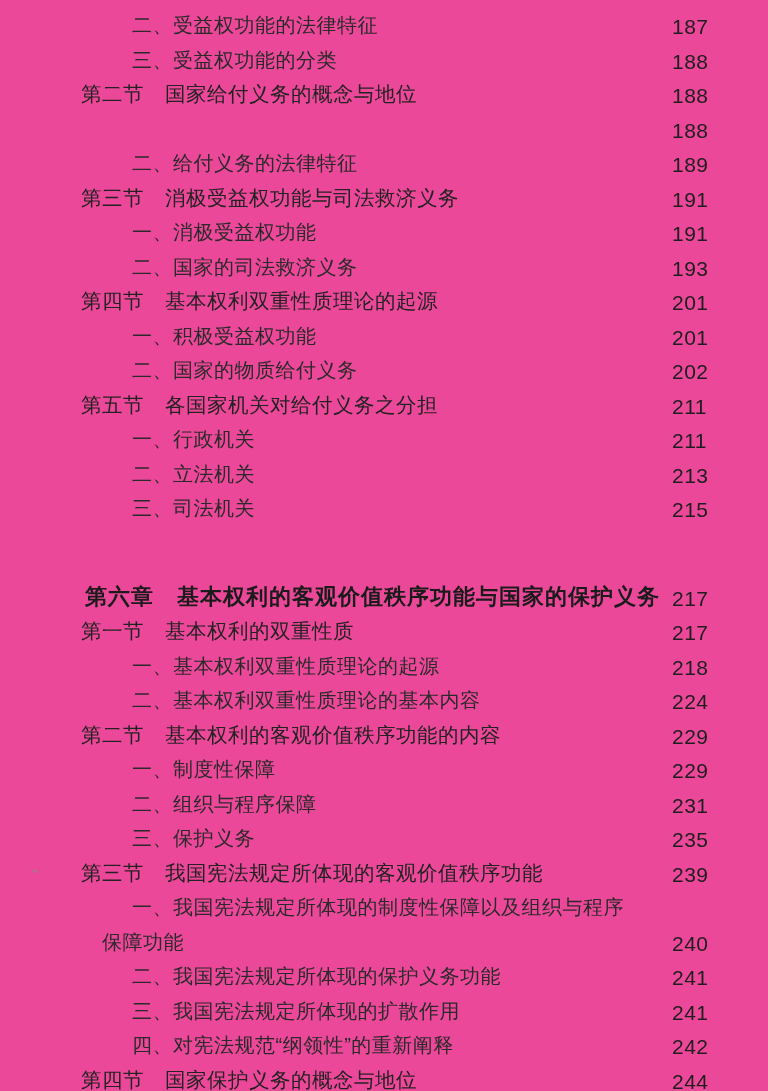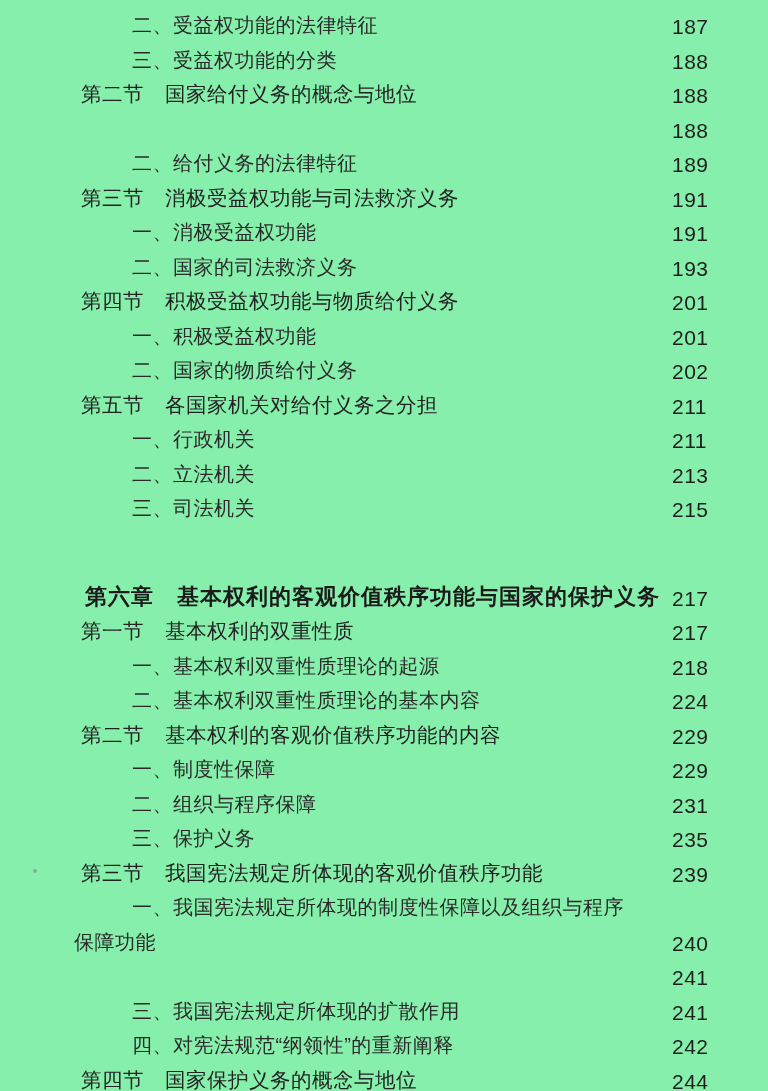--- a/index.html
+++ b/index.html
@@ -7,21 +7,21 @@
     padding: 0;
     width: 768px;
     height: 1091px;
     background: #fdfdfc;
     overflow: hidden;
   }
   .page {
     position: relative;
     width: 768px;
     height: 1091px;
-    background: #86efac;
+    background: #ec4899;
     font-family: "Liberation Sans", "DejaVu Sans", sans-serif;
     color: #262626;
   }
   .toc {
     position: absolute;
     top: 8px;
     left: 0;
     width: 768px;
     display: flex;
     flex-direction: column;
@@ -45,21 +45,21 @@
     font-weight: bold;
     color: #1b1b1b;
     letter-spacing: 1px;
   }
   .level-section .entry-text {
     margin-left: 81px;
     font-size: 20.5px;
     color: #222222;
   }
   .level-item .entry-text   { margin-left: 132px; }
-  .level-continuation .entry-text { margin-left: 74px; }
+  .level-continuation .entry-text { margin-left: 102px; }
   .entry-page {
     position: absolute;
     left: 672px;
     top: 2px;
     font-size: 21px;
     color: #1e1e1e;
     font-family: "Liberation Sans", sans-serif;
     letter-spacing: 0.5px;
   }
   
@@ -78,38 +78,38 @@
 <div class="page">
   <div class="toc">
       <div class="toc-row level-item"><span class="entry-text">二、受益权功能的法律特征</span><span class="entry-page">187</span></div>
       <div class="toc-row level-item"><span class="entry-text">三、受益权功能的分类</span><span class="entry-page">188</span></div>
       <div class="toc-row level-section"><span class="entry-text">第二节　国家给付义务的概念与地位</span><span class="entry-page">188</span></div>
       <div class="toc-row level-item"><span class="entry-page">188</span></div>
       <div class="toc-row level-item"><span class="entry-text">二、给付义务的法律特征</span><span class="entry-page">189</span></div>
       <div class="toc-row level-section"><span class="entry-text">第三节　消极受益权功能与司法救济义务</span><span class="entry-page">191</span></div>
       <div class="toc-row level-item"><span class="entry-text">一、消极受益权功能</span><span class="entry-page">191</span></div>
       <div class="toc-row level-item"><span class="entry-text">二、国家的司法救济义务</span><span class="entry-page">193</span></div>
-      <div class="toc-row level-section"><span class="entry-text">第四节　积极受益权功能与物质给付义务</span><span class="entry-page">201</span></div>
+      <div class="toc-row level-section"><span class="entry-text">第四节　基本权利双重性质理论的起源</span><span class="entry-page">201</span></div>
       <div class="toc-row level-item"><span class="entry-text">一、积极受益权功能</span><span class="entry-page">201</span></div>
       <div class="toc-row level-item"><span class="entry-text">二、国家的物质给付义务</span><span class="entry-page">202</span></div>
       <div class="toc-row level-section"><span class="entry-text">第五节　各国家机关对给付义务之分担</span><span class="entry-page">211</span></div>
       <div class="toc-row level-item"><span class="entry-text">一、行政机关</span><span class="entry-page">211</span></div>
       <div class="toc-row level-item"><span class="entry-text">二、立法机关</span><span class="entry-page">213</span></div>
       <div class="toc-row level-item"><span class="entry-text">三、司法机关</span><span class="entry-page">215</span></div>
       <div class="toc-row level-chapter gap-before"><span class="entry-text">第六章　基本权利的客观价值秩序功能与国家的保护义务</span><span class="entry-page">217</span></div>
       <div class="toc-row level-section"><span class="entry-text">第一节　基本权利的双重性质</span><span class="entry-page">217</span></div>
       <div class="toc-row level-item"><span class="entry-text">一、基本权利双重性质理论的起源</span><span class="entry-page">218</span></div>
       <div class="toc-row level-item"><span class="entry-text">二、基本权利双重性质理论的基本内容</span><span class="entry-page">224</span></div>
       <div class="toc-row level-section"><span class="entry-text">第二节　基本权利的客观价值秩序功能的内容</span><span class="entry-page">229</span></div>
       <div class="toc-row level-item"><span class="entry-text">一、制度性保障</span><span class="entry-page">229</span></div>
       <div class="toc-row level-item"><span class="entry-text">二、组织与程序保障</span><span class="entry-page">231</span></div>
       <div class="toc-row level-item"><span class="entry-text">三、保护义务</span><span class="entry-page">235</span></div>
       <div class="toc-row level-section"><span class="entry-text">第三节　我国宪法规定所体现的客观价值秩序功能</span><span class="entry-page">239</span></div>
       <div class="toc-row level-item"><span class="entry-text">一、我国宪法规定所体现的制度性保障以及组织与程序</span><span class="entry-page"></span></div>
       <div class="toc-row level-continuation"><span class="entry-text">保障功能</span><span class="entry-page">240</span></div>
-      <div class="toc-row level-item"><span class="entry-page">241</span></div>
+      <div class="toc-row level-item"><span class="entry-text">二、我国宪法规定所体现的保护义务功能</span><span class="entry-page">241</span></div>
       <div class="toc-row level-item"><span class="entry-text">三、我国宪法规定所体现的扩散作用</span><span class="entry-page">241</span></div>
       <div class="toc-row level-item"><span class="entry-text">四、对宪法规范“纲领性”的重新阐释</span><span class="entry-page">242</span></div>
       <div class="toc-row level-section"><span class="entry-text">第四节　国家保护义务的概念与地位</span><span class="entry-page">244</span></div>
     </div>
   <div class="speck speck-1"></div>
   <div class="speck speck-2"></div>
 </div>
 
 </body></html>

